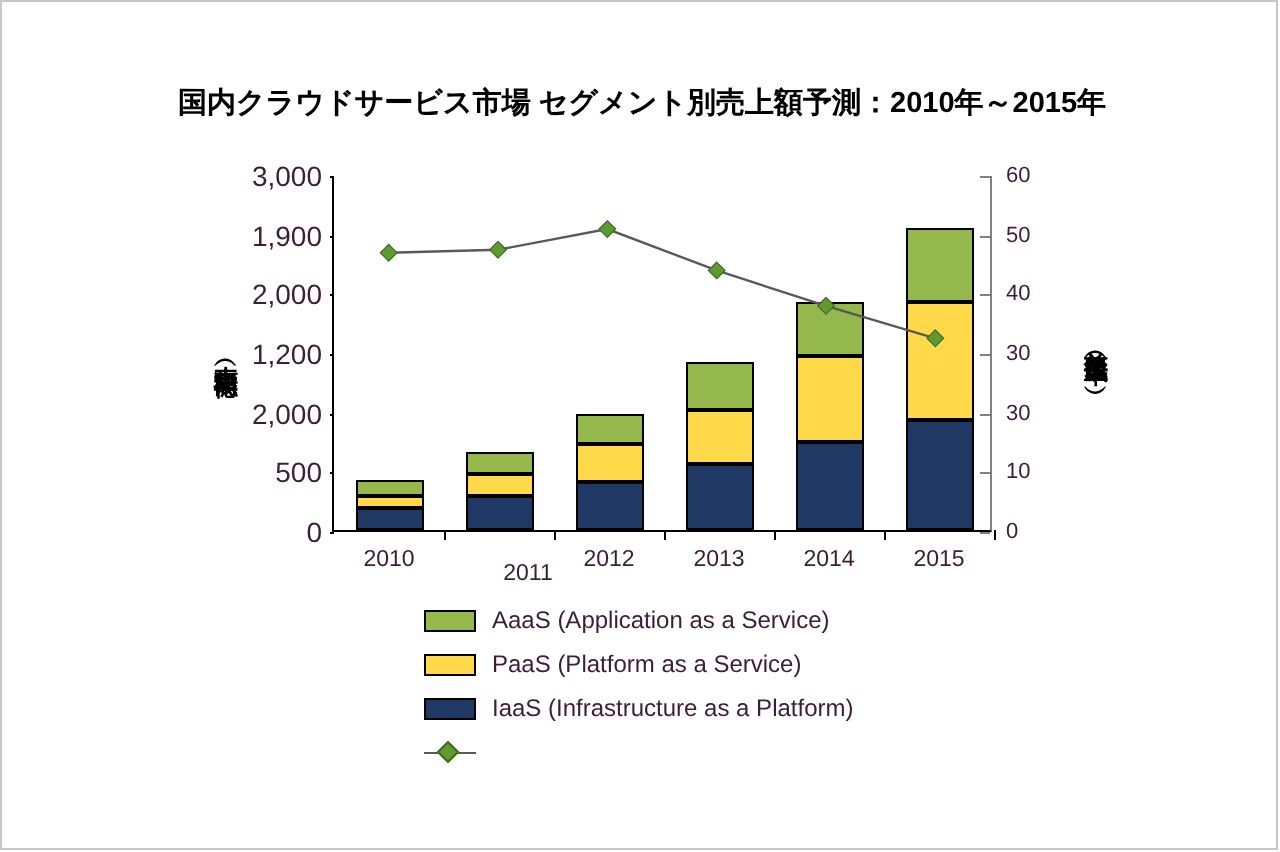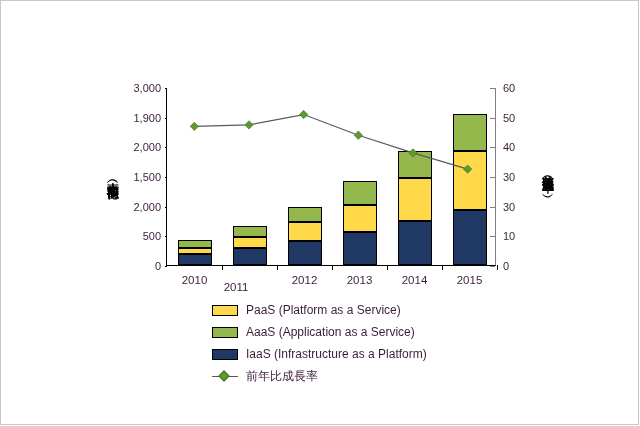--- a/index.html
+++ b/index.html
@@ -25,21 +25,21 @@
     box-sizing:border-box;background:#fff;
   }
   .ytick{
     position:absolute;right:100%;width:2px;height:1px;background:#000;
   }
   .ytick-r{
     position:absolute;left:100%;width:5px;height:1px;background:#808080;
   }
   .ylabel-l{
     position:absolute;right:100%;margin-right:6px;
-    font-size:11px;color:#3a1e3a;white-space:nowrap;
+    font-size:14px;color:#3a1e3a;white-space:nowrap;
     transform:translateY(-50%);text-align:right;width:60px;
   }
   .ylabel-r{
     position:absolute;left:100%;margin-left:8px;
     font-size:11px;color:#3a1e3a;white-space:nowrap;
     transform:translateY(-50%);text-align:left;width:40px;
   }
   #yaxis-title-left{
     position:absolute;left:103px;top:175px;
     font-size:12px;color:#000;font-weight:bold;
@@ -93,35 +93,36 @@
   }
   .legtext{
     font-size:12px;color:#3a1e3a;white-space:nowrap;
   }
 </style>
 </head>
 <body>
 
 <div id="frame">
 
+  <div id="title">国内クラウドサービス市場 セグメント別売上額予測：2010年～2015年</div>
 
   <div id="yaxis-title-left">売上額（億円）</div>
   <div id="yaxis-title-right">前年比成長率（％）</div>
 
   <div id="plot">
 
     <div id="y-ticks-left">
         <div class="ytick" style="top: 178px;"></div>
         <div class="ylabel-l" style="top: 178px;">0</div>
         <div class="ytick" style="top: 148.333px;"></div>
         <div class="ylabel-l" style="top: 148.333px;">500</div>
         <div class="ytick" style="top: 118.667px;"></div>
         <div class="ylabel-l" style="top: 118.667px;">2,000</div>
         <div class="ytick" style="top: 89px;"></div>
-        <div class="ylabel-l" style="top: 89px;">1,500</div>
+        <div class="ylabel-l" style="top: 89px;">1,200</div>
         <div class="ytick" style="top: 59.3333px;"></div>
         <div class="ylabel-l" style="top: 59.3333px;">2,000</div>
         <div class="ytick" style="top: 29.6667px;"></div>
         <div class="ylabel-l" style="top: 29.6667px;">1,900</div>
         <div class="ytick" style="top: 0px;"></div>
         <div class="ylabel-l" style="top: 0px;">3,000</div>
       </div>
     <div id="y-ticks-right">
         <div class="ytick-r" style="top: 178px; left: calc(100% - 5px);"></div>
         <div class="ylabel-r" style="top: 178px;">0</div>
@@ -135,21 +136,21 @@
         <div class="ylabel-r" style="top: 59.3333px;">40</div>
         <div class="ytick-r" style="top: 29.6667px; left: calc(100% - 5px);"></div>
         <div class="ylabel-r" style="top: 29.6667px;">50</div>
         <div class="ytick-r" style="top: 0px; left: calc(100% - 5px);"></div>
         <div class="ylabel-r" style="top: 0px;">60</div>
       </div>
     <div id="x-axis">
         <div class="xtick" style="left: 55px;"></div>
         <div class="xlabel" style="left: 27.5px;">2010</div>
         <div class="xtick" style="left: 110px;"></div>
-        <div class="xlabel" style="left: 69px; margin-top: 16px;">2011</div>
+        <div class="xlabel" style="left: 97px; margin-top: 16px;">2011</div>
         <div class="xtick" style="left: 165px;"></div>
         <div class="xlabel" style="left: 137.5px;">2012</div>
         <div class="xtick" style="left: 220px;"></div>
         <div class="xlabel" style="left: 192.5px;">2013</div>
         <div class="xtick" style="left: 275px;"></div>
         <div class="xlabel" style="left: 247.5px;">2014</div>
         <div class="xtick" style="left: 330px;"></div>
         <div class="xlabel" style="left: 302.5px;">2015</div>
       </div>
     <div id="bars">
@@ -206,33 +207,32 @@
           <polygon points="302.5,77.38333333333334 306.7,81.58333333333334 302.5,85.78333333333335 298.3,81.58333333333334" fill="#5F9A31" stroke="#3f6b1d" stroke-width="0.6">
             <title>2015: 32.5%</title>
           </polygon>
         </g>
     </svg>
 
   </div>
 
   <div id="legend">
       <div class="legrow">
+        <div class="swatch" style="background: rgb(148, 184, 76);"></div>
+        <div class="legtext">AaaS (Application as a Service)</div>
+      </div>
+      <div class="legrow">
         <div class="swatch" style="background: rgb(255, 217, 74);"></div>
         <div class="legtext">PaaS (Platform as a Service)</div>
-      </div>
-      <div class="legrow">
-        <div class="swatch" style="background: rgb(148, 184, 76);"></div>
-        <div class="legtext">AaaS (Application as a Service)</div>
       </div>
       <div class="legrow">
         <div class="swatch" style="background: rgb(31, 56, 100);"></div>
         <div class="legtext">IaaS (Infrastructure as a Platform)</div>
       </div>
       <div class="legrow">
         <div class="legline">
           <div class="ln"></div>
           <div class="mk" style="background: rgb(95, 154, 49);"></div>
         </div>
-        <div class="legtext">前年比成長率</div>
       </div>
     </div>
 
 </div>
 
 </body></html>

